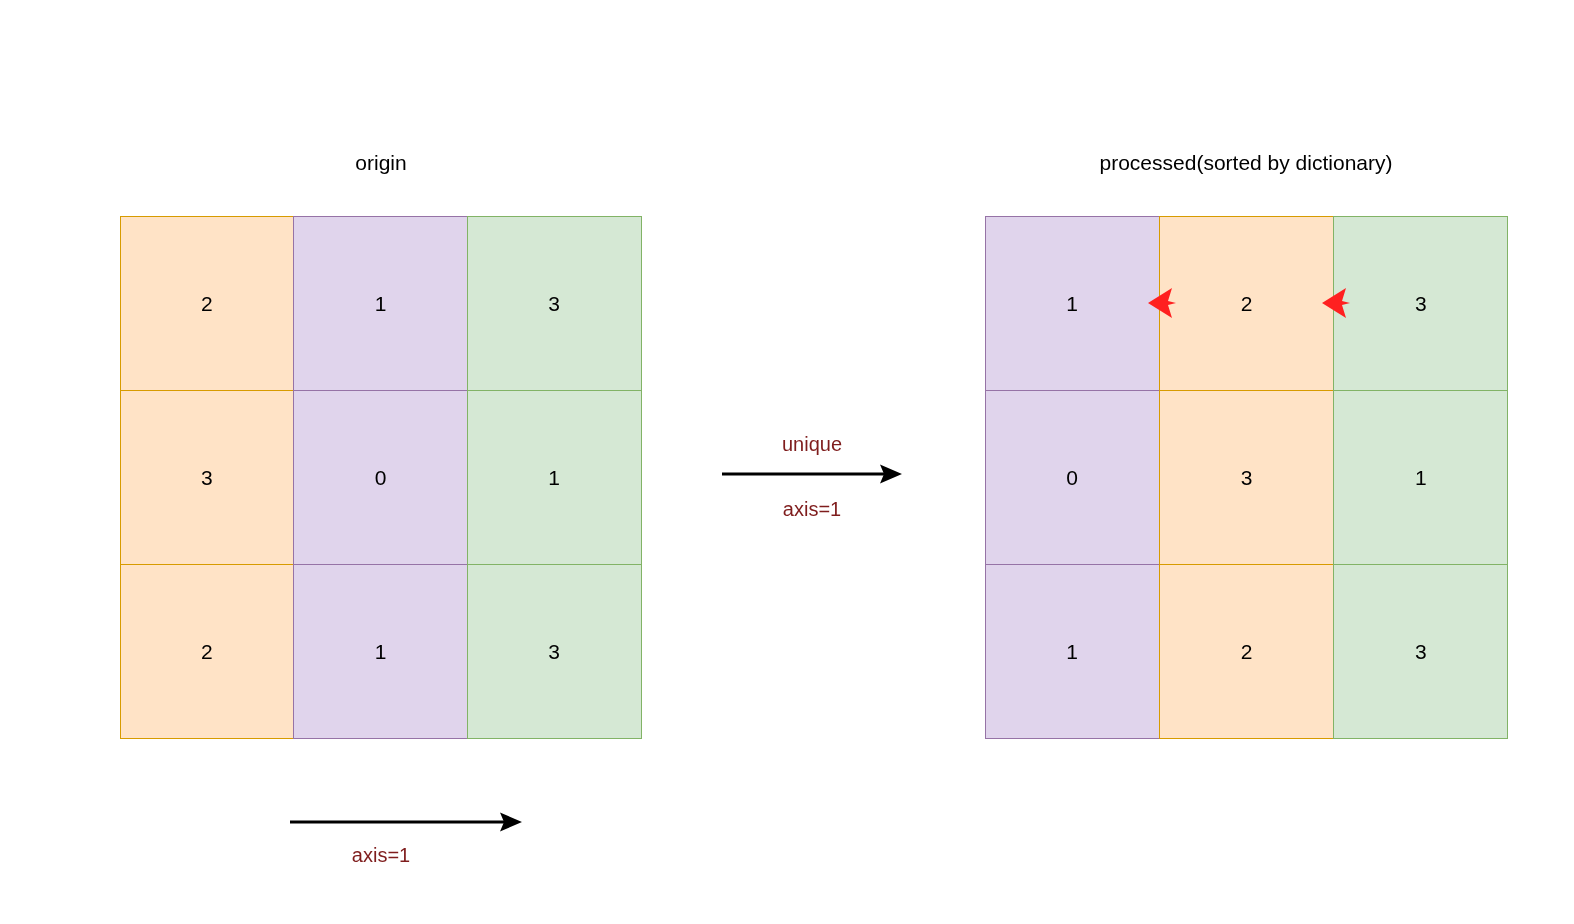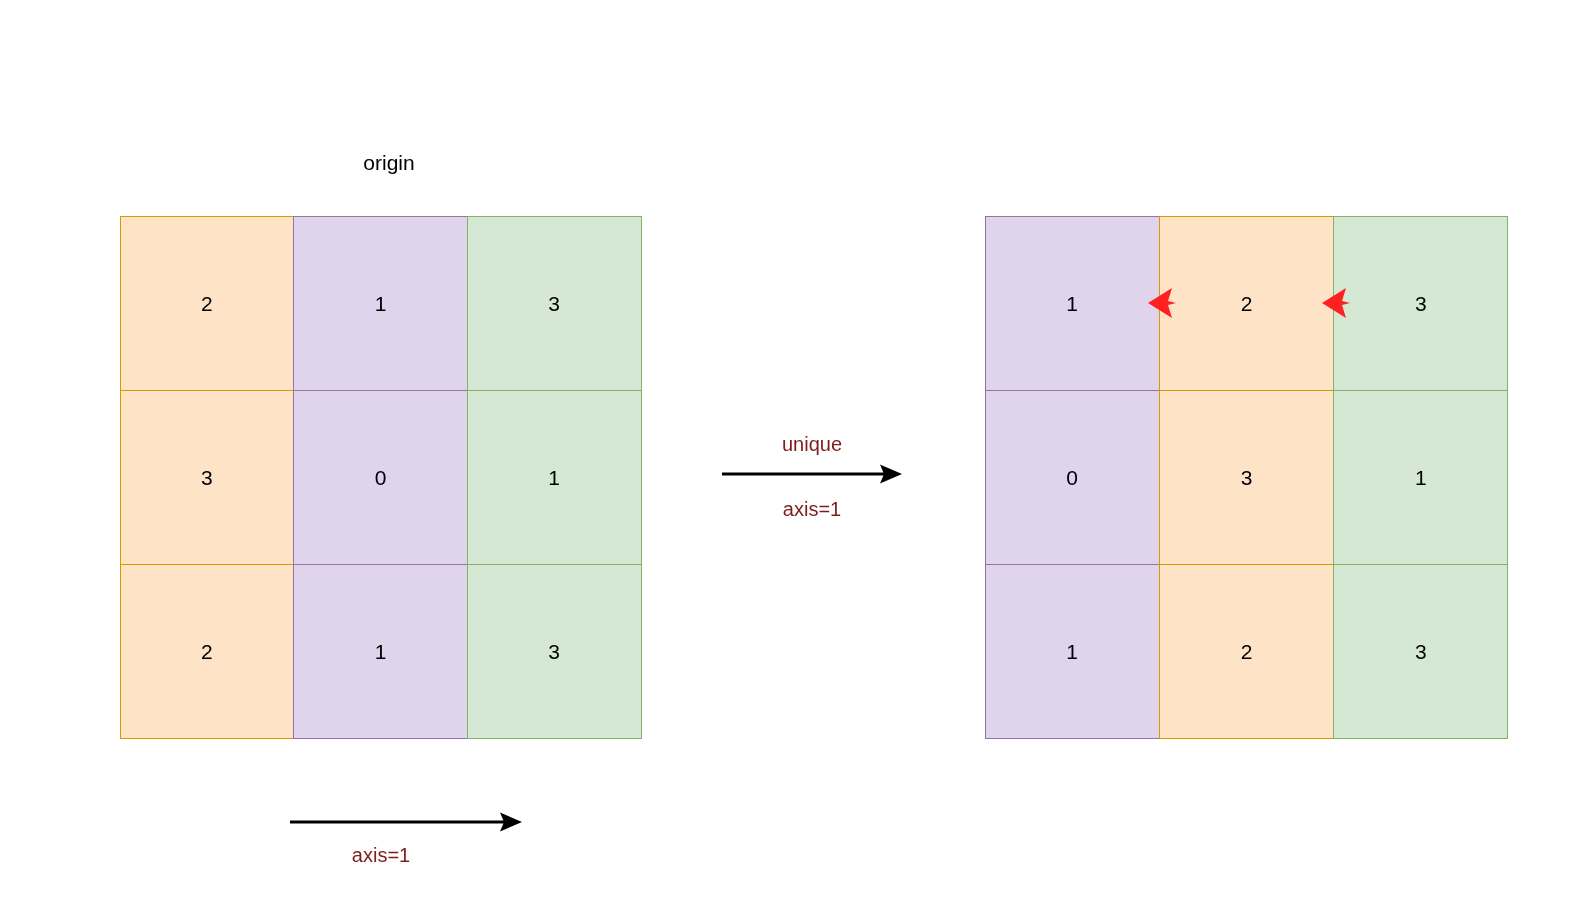--- a/index.html
+++ b/index.html
@@ -25,21 +25,20 @@
 
   
   .panel-title {
     position: absolute;
     font-size: 21px;
     line-height: 26px;
     color: #000000;
     white-space: nowrap;
     text-align: center;
     transform: translateX(-50%);
-    margin-left: 8px;
   }
   #title-origin   { left: 381px; top: 150px; }
   #title-processed{ left: 1246px; top: 150px; }
 
   
   .grid {
     position: absolute;
     display: grid;
     grid-template-columns: repeat(3, 1fr);
     grid-template-rows: repeat(3, 1fr);
@@ -124,20 +123,21 @@
 
   <div class="arrow-label" id="label-unique">unique</div>
 
   <svg class="arrow-svg" id="arrow-unique" width="184" height="24" viewBox="0 0 184 24">
     <line x1="0" y1="12" x2="163" y2="12" stroke="#000000" stroke-width="3"></line>
     <path d="M 180 12 L 158 2.5 L 162 12 L 158 21.5 Z" fill="#000000"></path>
   </svg>
 
   <div class="arrow-label" id="label-axis-mid">axis=1</div>
 
+  <div class="panel-title" id="title-processed">processed(sorted by dictionary)</div>
 
   <div class="grid" id="grid-processed">
     <div class="cell c-purple">1</div>
     <div class="cell c-orange">2</div>
     <div class="cell c-green">3</div>
 
     <div class="cell c-purple">0</div>
     <div class="cell c-orange">3</div>
     <div class="cell c-green">1</div>
 

